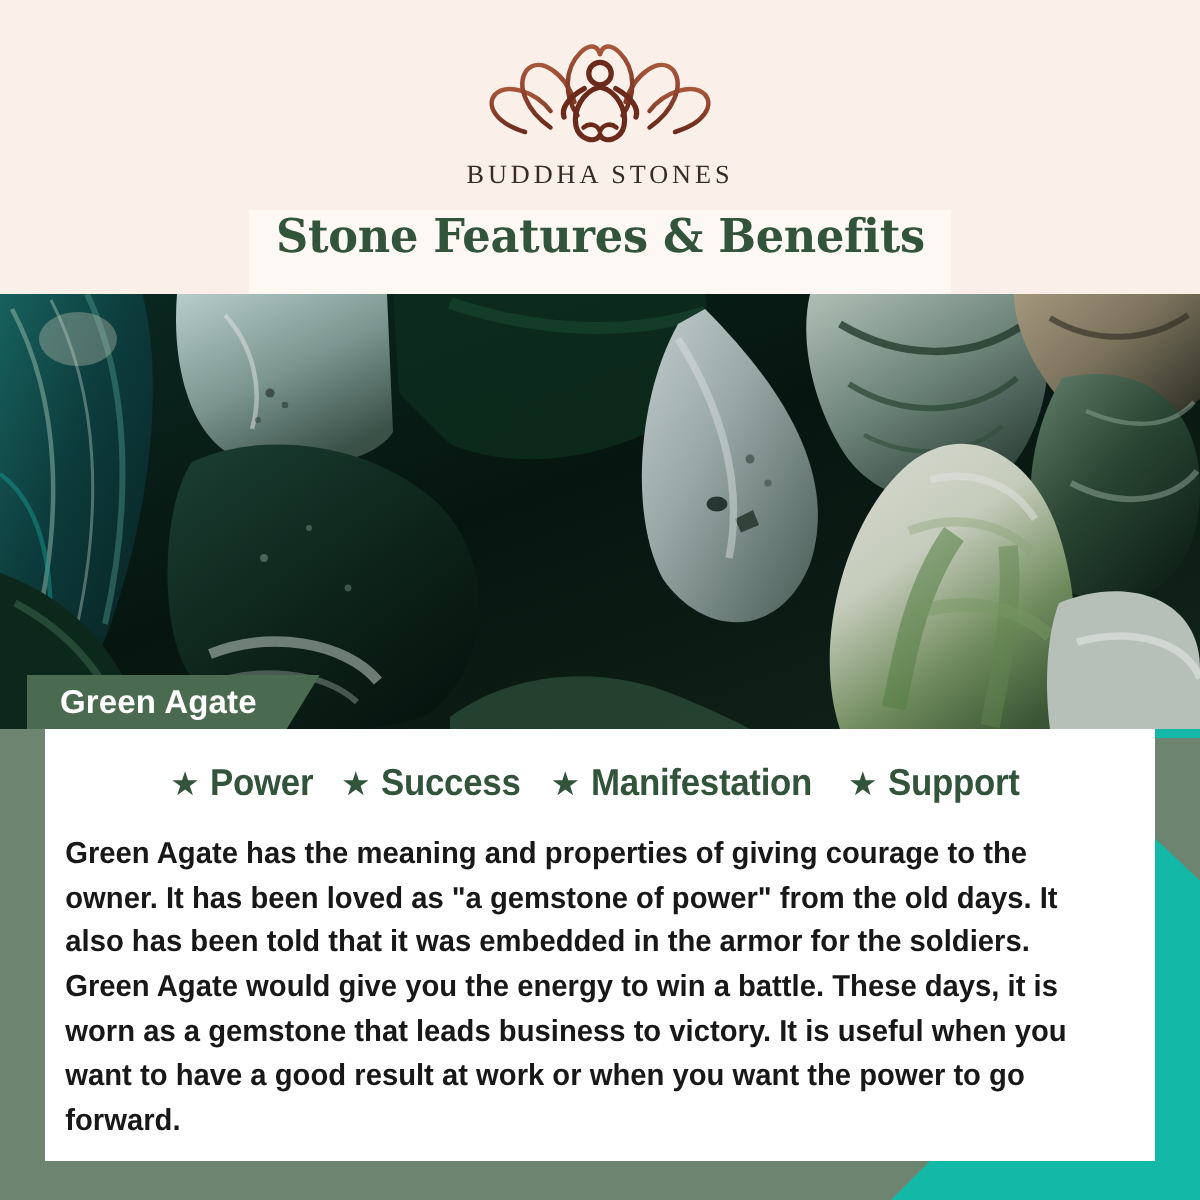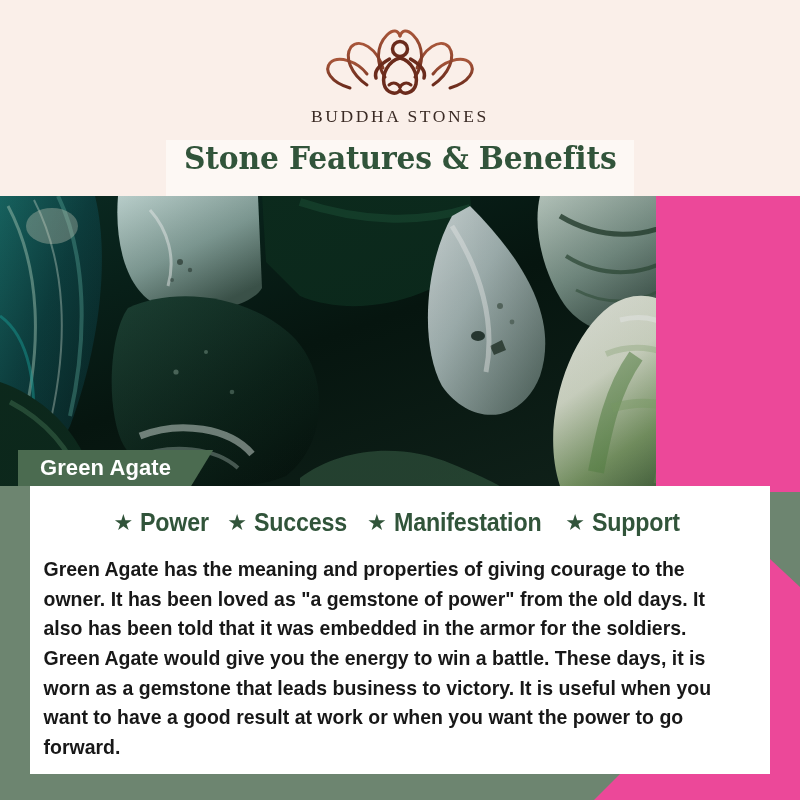--- a/index.html
+++ b/index.html
@@ -9,21 +9,21 @@
   }
   body {
     font-family: "Liberation Sans", sans-serif;
   }
 
   #card {
     position: relative;
     width: 800px;
     height: 800px;
     overflow: hidden;
-    background: #ec4899;
+    background: #14b8a6;
   }
 
   
   .sage { position: absolute; background: #6d8570; }
 
   #top-strip {
     top: 0; left: 218px; width: 582px; height: 26px;
     clip-path: polygon(26px 0, 100% 0, 100% 100%, 0 100%);
   }
   #right-strip {
@@ -71,21 +71,21 @@
     font-weight: 700;
     font-size: 31px;
     color: #31543a;
     letter-spacing: -0.2px;
     white-space: nowrap;
     transform: scaleX(0.96);
   }
 
   
   #photo {
-    position: absolute; top: 196px; left: 0; width: 656px; height: 290px;
+    position: absolute; top: 196px; left: 0; width: 800px; height: 290px;
     overflow: hidden; background: #0d1a14;
   }
   #photo svg { display: block; width: 800px; height: 290px; }
 
   #stone-label {
     position: absolute;
     left: 18px; bottom: 0; height: 36px;
     padding: 0 42px 0 22px;
     background: #4b6b50;
     display: flex; align-items: center;

